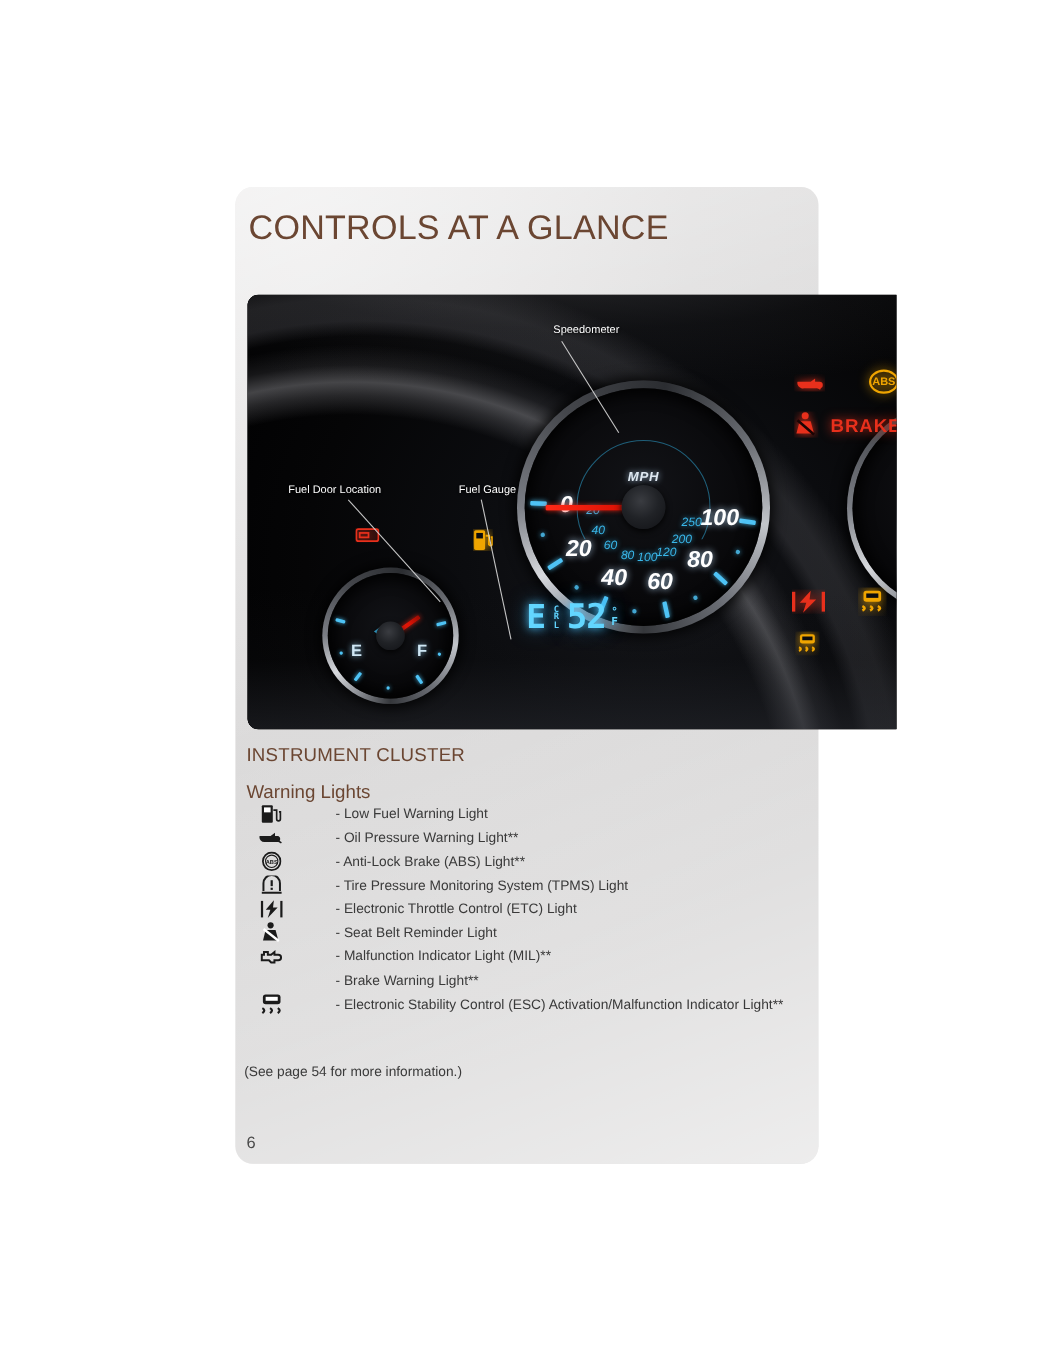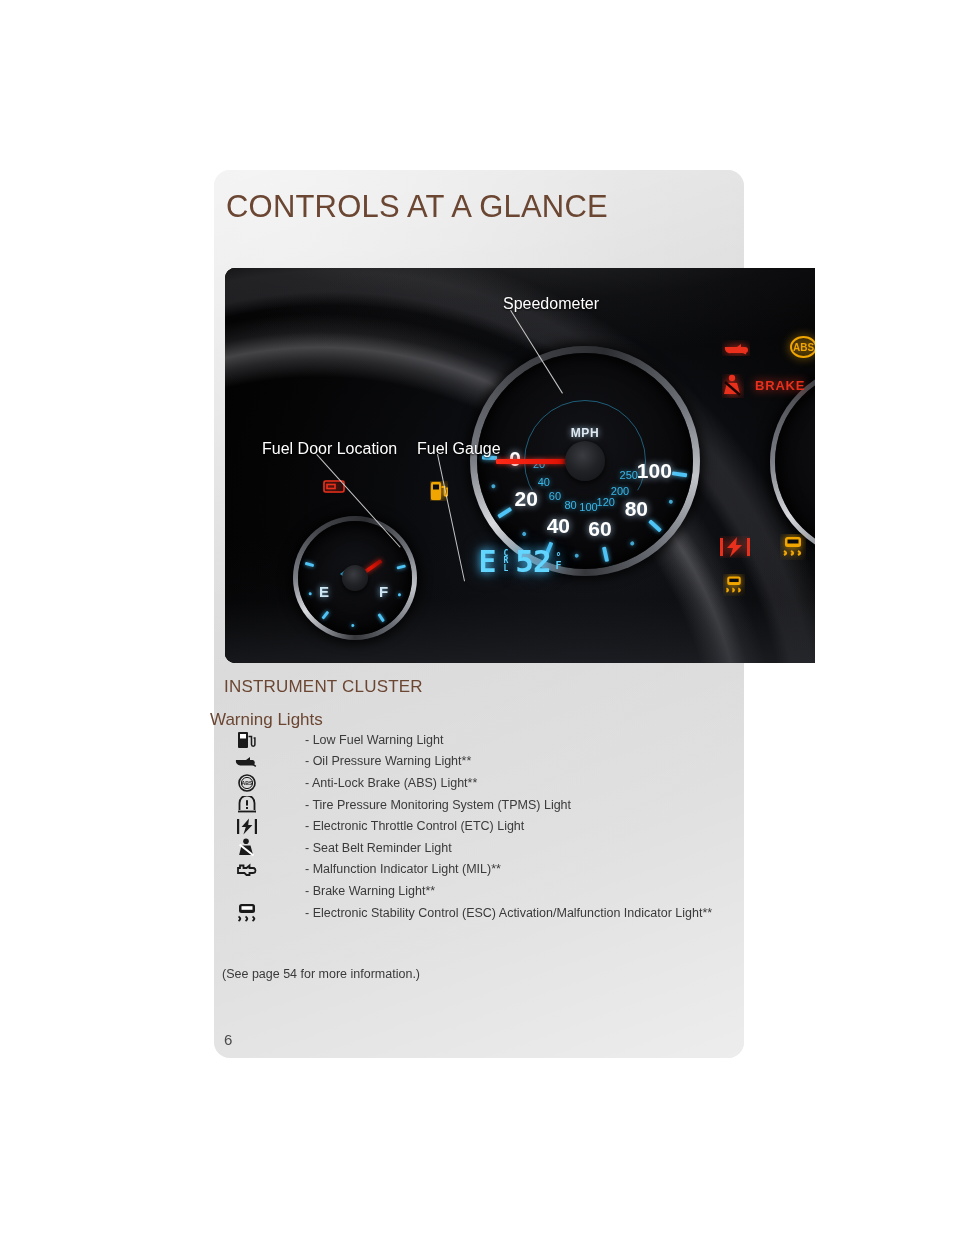--- a/index.html
+++ b/index.html
@@ -106,21 +106,21 @@
   .needle {
     position: absolute;
     background: linear-gradient(90deg, #ff2a18 0%, #e01406 62%, #9c0c03 100%);
     transform-origin: 100% 50%;
     border-radius: 1px;
     box-shadow: 0 0 5px rgba(255,40,20,0.75);
   }
 
   
   #speedo { left: 245px; top: 78px; width: 230px; height: 230px; }
-  #speedo .bezel-inner { inset: 7px; }
+  #speedo .bezel-inner { inset: 7px; font-style: italic; }
   .tick { position: absolute; left: 50%; top: 50%; transform-origin: 0 0; }
   .tick i {
     display: block;
     background: #4ec3f5;
     box-shadow: 0 0 5px rgba(78,195,245,0.9);
     border-radius: 1px;
   }
   .tick.maj i { width: 15px; height: 4px; margin-left: 88px; margin-top: -2px; }
   .tick.min i { width: 4px;  height: 4px; margin-left: 93px; margin-top: -2px; border-radius: 50%; opacity: .85; }
   .mph-num {
@@ -192,33 +192,33 @@
   
   #tach { left: 545px; top: 96px; width: 196px; height: 196px; }
 
   
   .ind { position: absolute; }
 
   
   .callout {
     position: absolute;
     color: #ffffff;
-    font-size: 16px;
+    font-size: 10px;
     white-space: nowrap;
     text-shadow: 0 1px 2px rgba(0,0,0,0.9);
   }
   .leader { position: absolute; background: #d9d9d9; transform-origin: 0 0; height: 1px; opacity: .9; }
 
   
   #h-instrument {
     position: absolute; left: 224px; top: 677px;
     font-size: 17px; color: #6b4632; letter-spacing: .2px;
   }
   #h-warning {
-    position: absolute; left: 210px; top: 710px;
+    position: absolute; left: 224px; top: 710px;
     font-size: 17px; color: #6b4632;
   }
   #wl-list { position: absolute; left: 224px; top: 729px; width: 500px; }
   .wl-row {
     position: relative;
     height: 21.6px;
     display: flex; align-items: center;
   }
   .wl-icon {
     position: absolute; left: 10px; top: 50%;
@@ -394,21 +394,21 @@
     </div>
 
     <svg class="ind" style="left:497px; top:106px;" width="22" height="24" viewBox="0 0 22 24">
       <g fill="#e8301c" style="filter: drop-shadow(0 0 4px rgba(232,48,28,.9));">
         <circle cx="10" cy="4" r="3.2"></circle>
         <path d="M5 9 h10 l3 11 h-16 Z"></path>
         <path d="M3 8 L18 21" stroke="#1a0404" stroke-width="2.4" fill="none"></path>
       </g>
     </svg>
 
-    <div class="ind" style="left:530px; top:110px; color:#e8301c; font-size:13px; font-weight:bold; letter-spacing:.8px;
+    <div class="ind" style="left:530px; top:110px; color:#e8301c; font-size:17px; font-weight:bold; letter-spacing:.8px;
                 filter: drop-shadow(0 0 5px rgba(232,48,28,.9));">BRAKE</div>
 
     <svg class="ind" style="left:495px; top:268px;" width="30" height="22" viewBox="0 0 30 22">
       <g fill="#e8301c" style="filter: drop-shadow(0 0 5px rgba(232,48,28,.95));">
         <rect x="0" y="2" width="3" height="18"></rect>
         <rect x="27" y="2" width="3" height="18"></rect>
         <path d="M17 1 L7 12 h6 L10 21 L22 9 h-6 Z"></path>
       </g>
     </svg>
 

